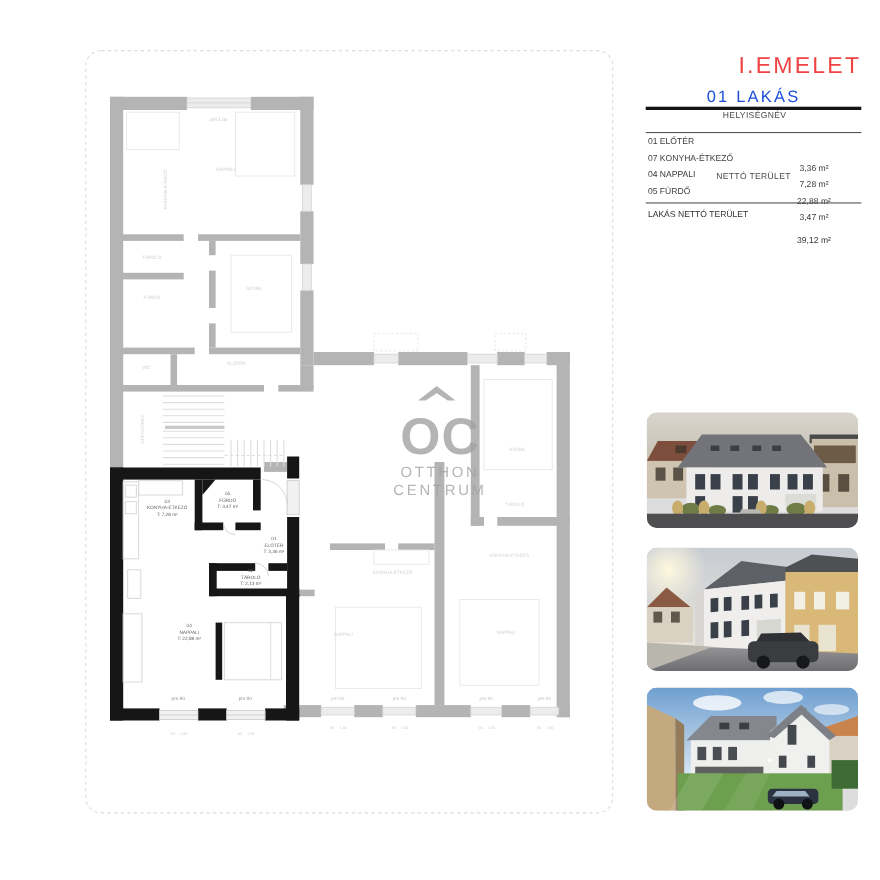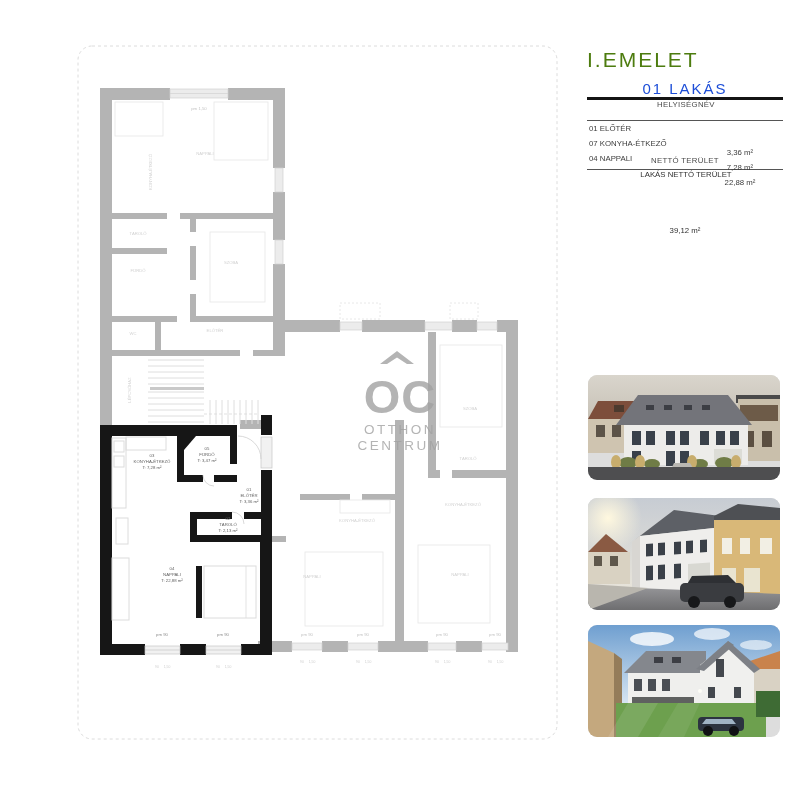--- a/index.html
+++ b/index.html
@@ -1,27 +1,27 @@
 <!DOCTYPE html>
 <html><head>
 <meta charset="utf-8">
 <style>
   html,body{margin:0;padding:0;background:#fff;}
   body{width:800px;height:800px;position:relative;font-family:"Liberation Sans",sans-serif;overflow:hidden;}
   .abs{position:absolute;}
   
-  .sheet-title{left:587px;top:48px;width:196px;text-align:left;font-size:21px;letter-spacing:2px;color:#4d7c0f;}
+  .sheet-title{left:587px;top:48px;width:196px;text-align:right;font-size:21px;letter-spacing:2px;color:#ef4444;}
   .sheet-subtitle{left:587px;top:80px;width:196px;text-align:center;font-size:15px;letter-spacing:2px;color:#1d4ed8;}
   .area-table{left:587px;top:97px;width:196px;border-top:3px solid #141414;font-size:7.8px;color:#3c3c3c;}
   .area-table .hdr{display:flex;align-items:center;height:20px;color:#4a4a4a;letter-spacing:.3px;border-bottom:1px solid #555;flex-direction:column;}
   .area-table .row{display:flex;align-items:center;height:15px;}
   .area-table .name{flex:1;text-align:left;padding-left:2px;}
   .area-table .val{width:86px;text-align:center;margin-top:47px;}
   .area-table .sep{border-top:1px solid #555;margin-top:3px;}
-  .area-table .total{display:flex;align-items:center;height:19px;color:#303030;flex-direction:column;}
+  .area-table .total{display:flex;align-items:center;height:19px;color:#303030;}
   
   .photo{left:588px;width:192px;border-radius:9px;overflow:hidden;background:#ddd;}
   .photo svg{display:block;}
   
   text{font-family:"Liberation Sans",sans-serif;}
   .rlbl{font-size:4.3px;text-anchor:middle;}
   .flbl{font-size:4.2px;text-anchor:middle;}
   .pm{font-size:4.3px;text-anchor:middle;}
   .dim{font-size:3.4px;text-anchor:middle;fill:#cfcfcf;}
   .furn{fill:none;stroke:#dcdcdc;stroke-width:1;}
@@ -236,20 +236,24 @@
     <div class="name">01 ELŐTÉR</div>
     <div class="val">3,36 m²</div>
   </div>
   <div class="row">
     <div class="name">07 KONYHA-ÉTKEZŐ</div>
     <div class="val">7,28 m²</div>
   </div>
   <div class="row">
     <div class="name">04 NAPPALI</div>
     <div class="val">22,88 m²</div>
+  </div>
+  <div class="row">
+    <div class="name">05 FÜRDŐ</div>
+    <div class="val">3,47 m²</div>
   </div>
   <div class="sep"></div>
   <div class="total">
     <div class="name">LAKÁS NETTÓ TERÜLET</div>
     <div class="val">39,12 m²</div>
   </div>
 </div>
 
 <div class="abs photo" style="top:375px;height:105px">
 <svg width="192" height="105" viewBox="0 0 192 105">

